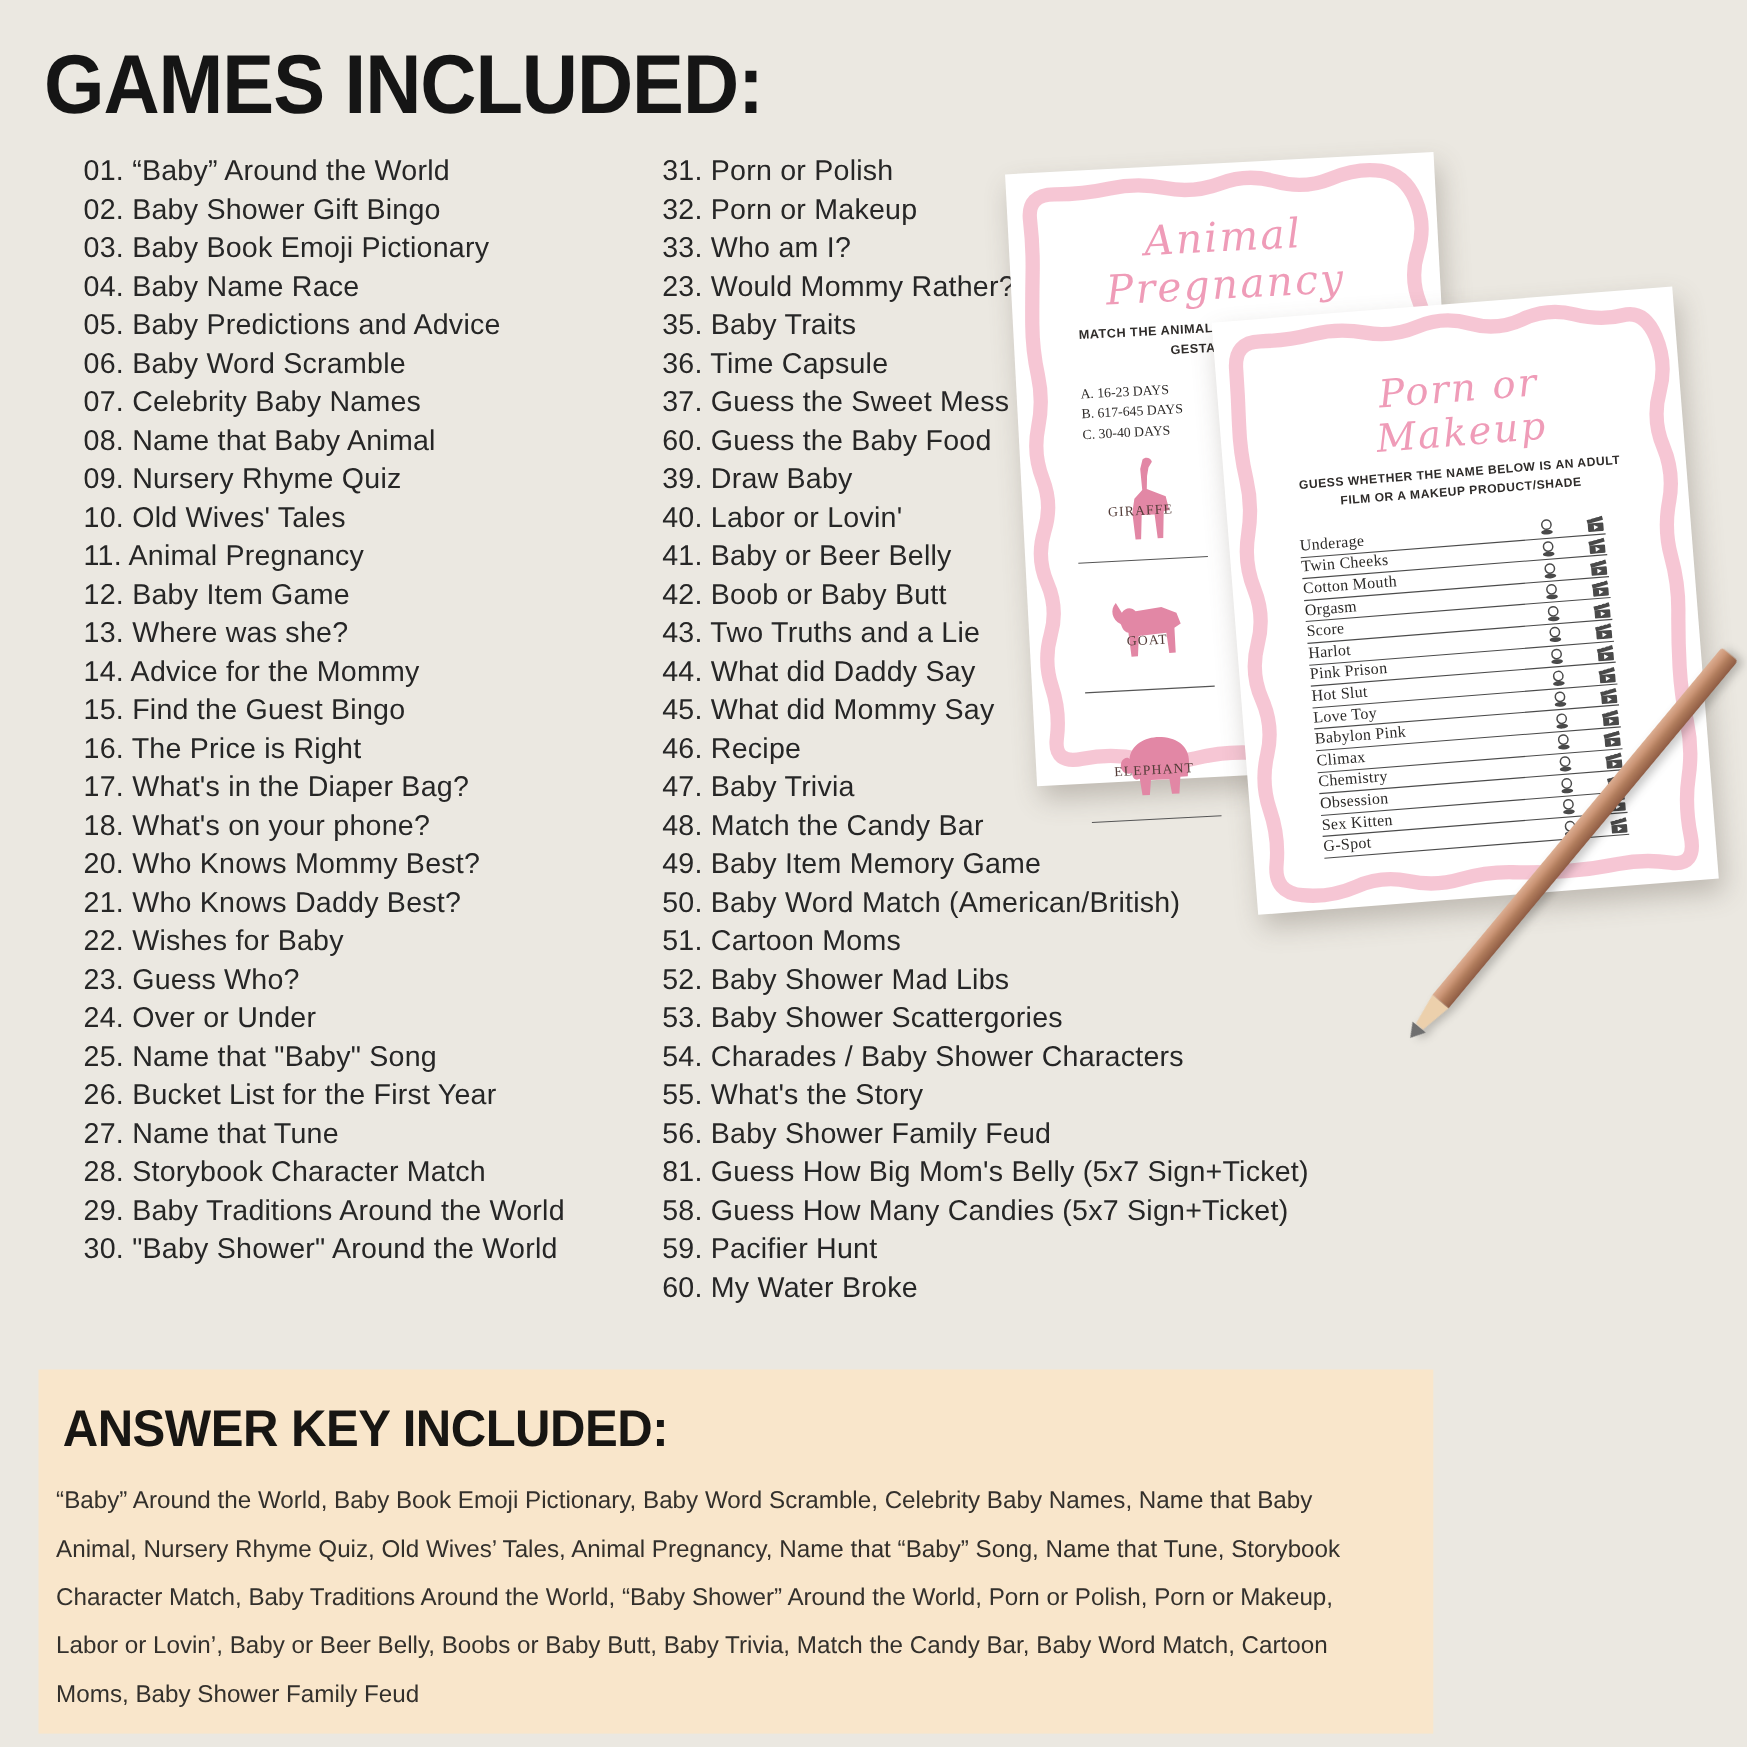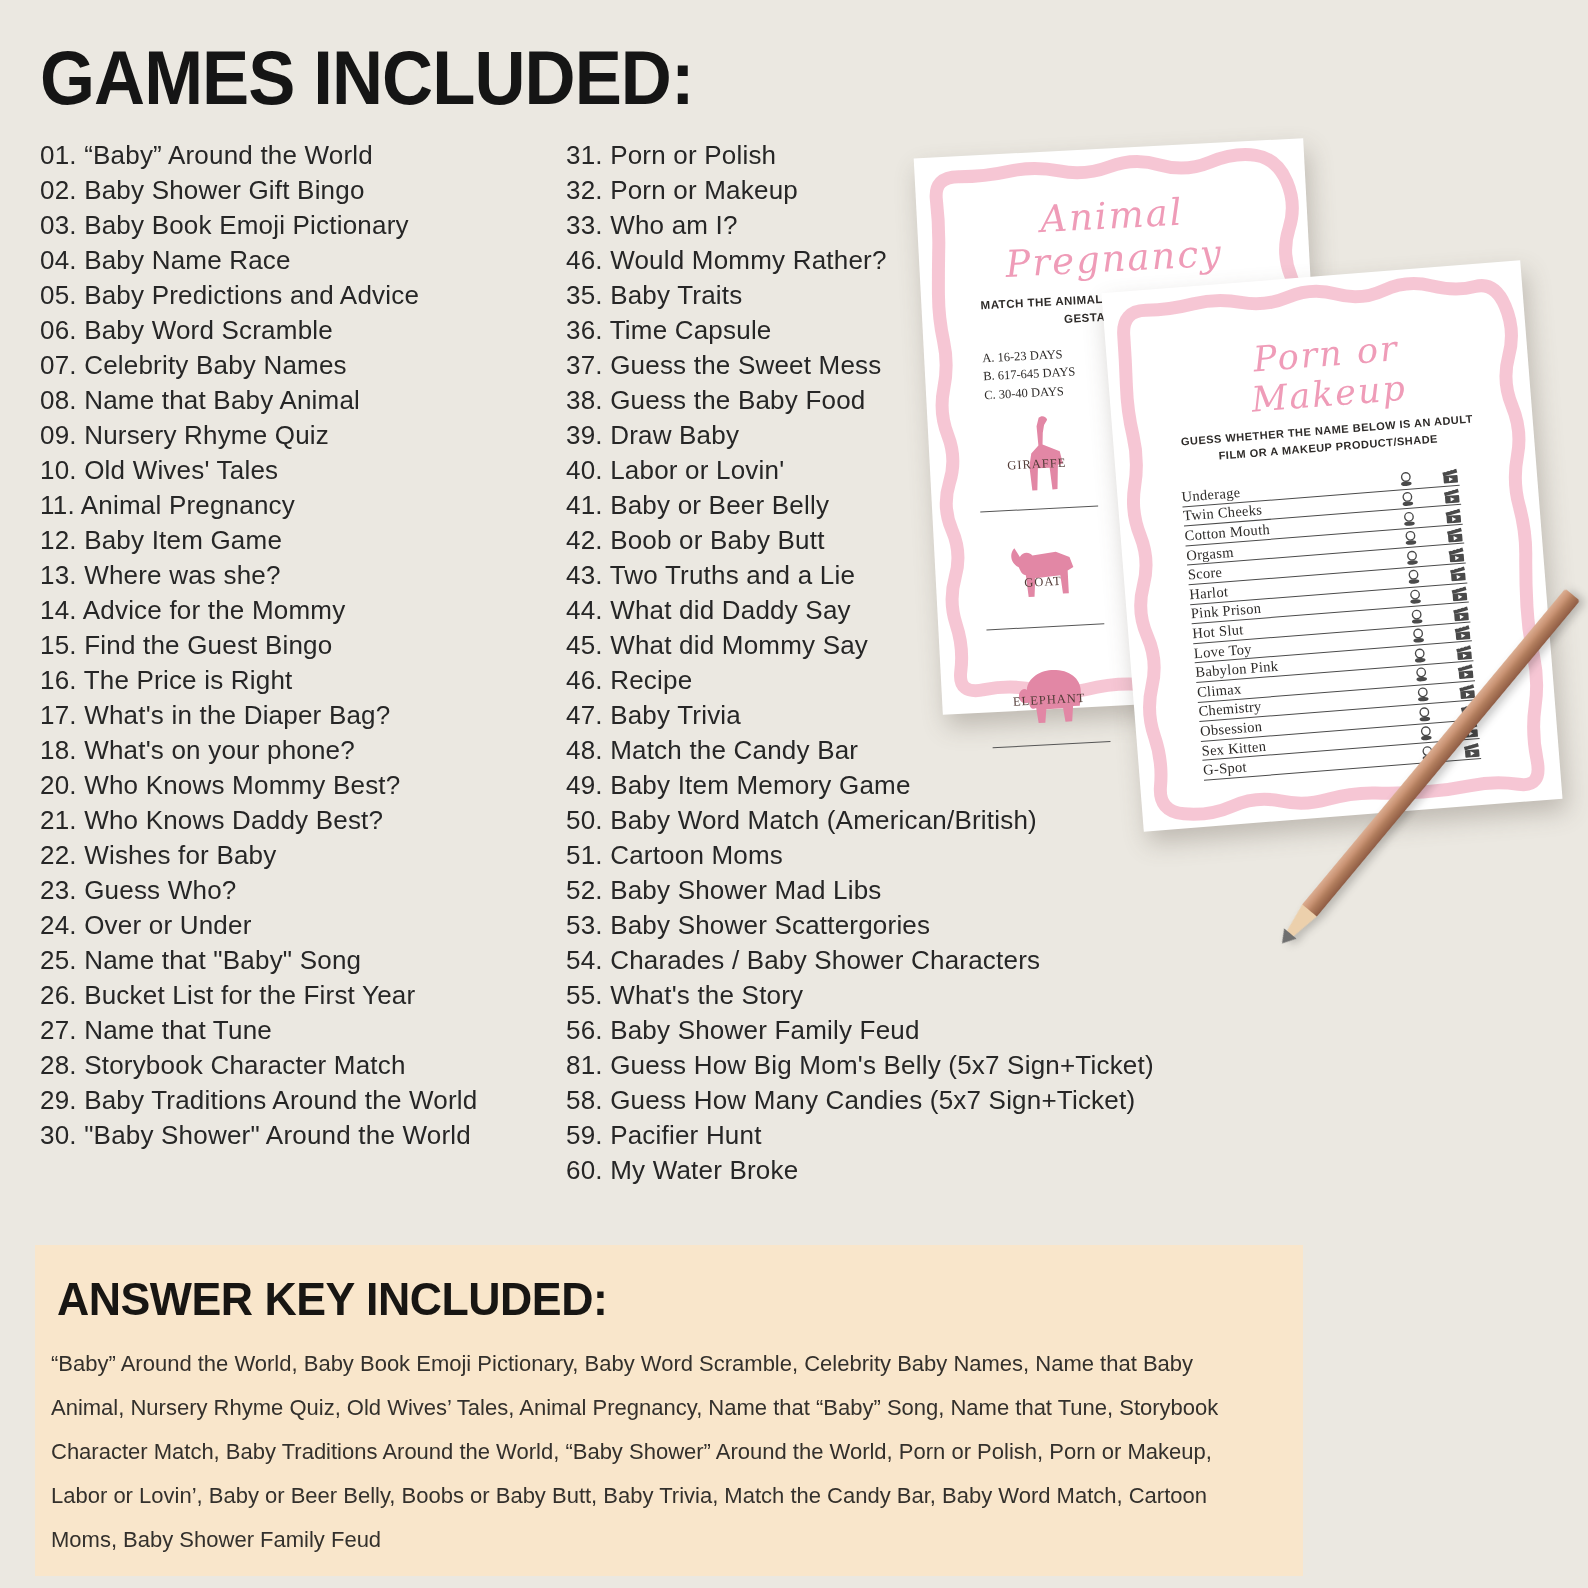--- a/index.html
+++ b/index.html
@@ -12,21 +12,21 @@
     overflow:hidden;
   }
   .page-title {
     position:absolute; left:40px; top:34px;
     font-size:76px; font-weight:700; letter-spacing:-1px;
     color:var(--heading-text,#151515);
     transform:scaleX(.93); transform-origin:left top;
     white-space:nowrap;
   }
   
-  .games-col { position:absolute; top:138px; list-style:none; }
+  .games-col { position:absolute; top:138px; list-style:none;margin-left:36px; }
   .games-col li {
     font-size:26px; line-height:35px; white-space:nowrap;
     color:var(--list-text,#262626); letter-spacing:.2px;
   }
   .games-col.left { left:40px; }
   .games-col.right { left:566px; }
 
   
   .card {
     position:absolute; background:var(--card-bg,#fff);
@@ -131,25 +131,25 @@
     <li>27. Name that Tune</li>
     <li>28. Storybook Character Match</li>
     <li>29. Baby Traditions Around the World</li>
     <li>30. "Baby Shower" Around the World</li>
   </ul>
 <ul class="games-col right">
 
 <li>31. Porn or Polish</li>
     <li>32. Porn or Makeup</li>
     <li>33. Who am I?</li>
-    <li>46. Would Mommy Rather?</li>
+    <li>23. Would Mommy Rather?</li>
     <li>35. Baby Traits</li>
     <li>36. Time Capsule</li>
     <li>37. Guess the Sweet Mess</li>
-    <li>38. Guess the Baby Food</li>
+    <li>60. Guess the Baby Food</li>
     <li>39. Draw Baby</li>
     <li>40. Labor or Lovin'</li>
     <li>41. Baby or Beer Belly</li>
     <li>42. Boob or Baby Butt</li>
     <li>43. Two Truths and a Lie</li>
     <li>44. What did Daddy Say</li>
     <li>45. What did Mommy Say</li>
     <li>46. Recipe</li>
     <li>47. Baby Trivia</li>
     <li>48. Match the Candy Bar</li>

